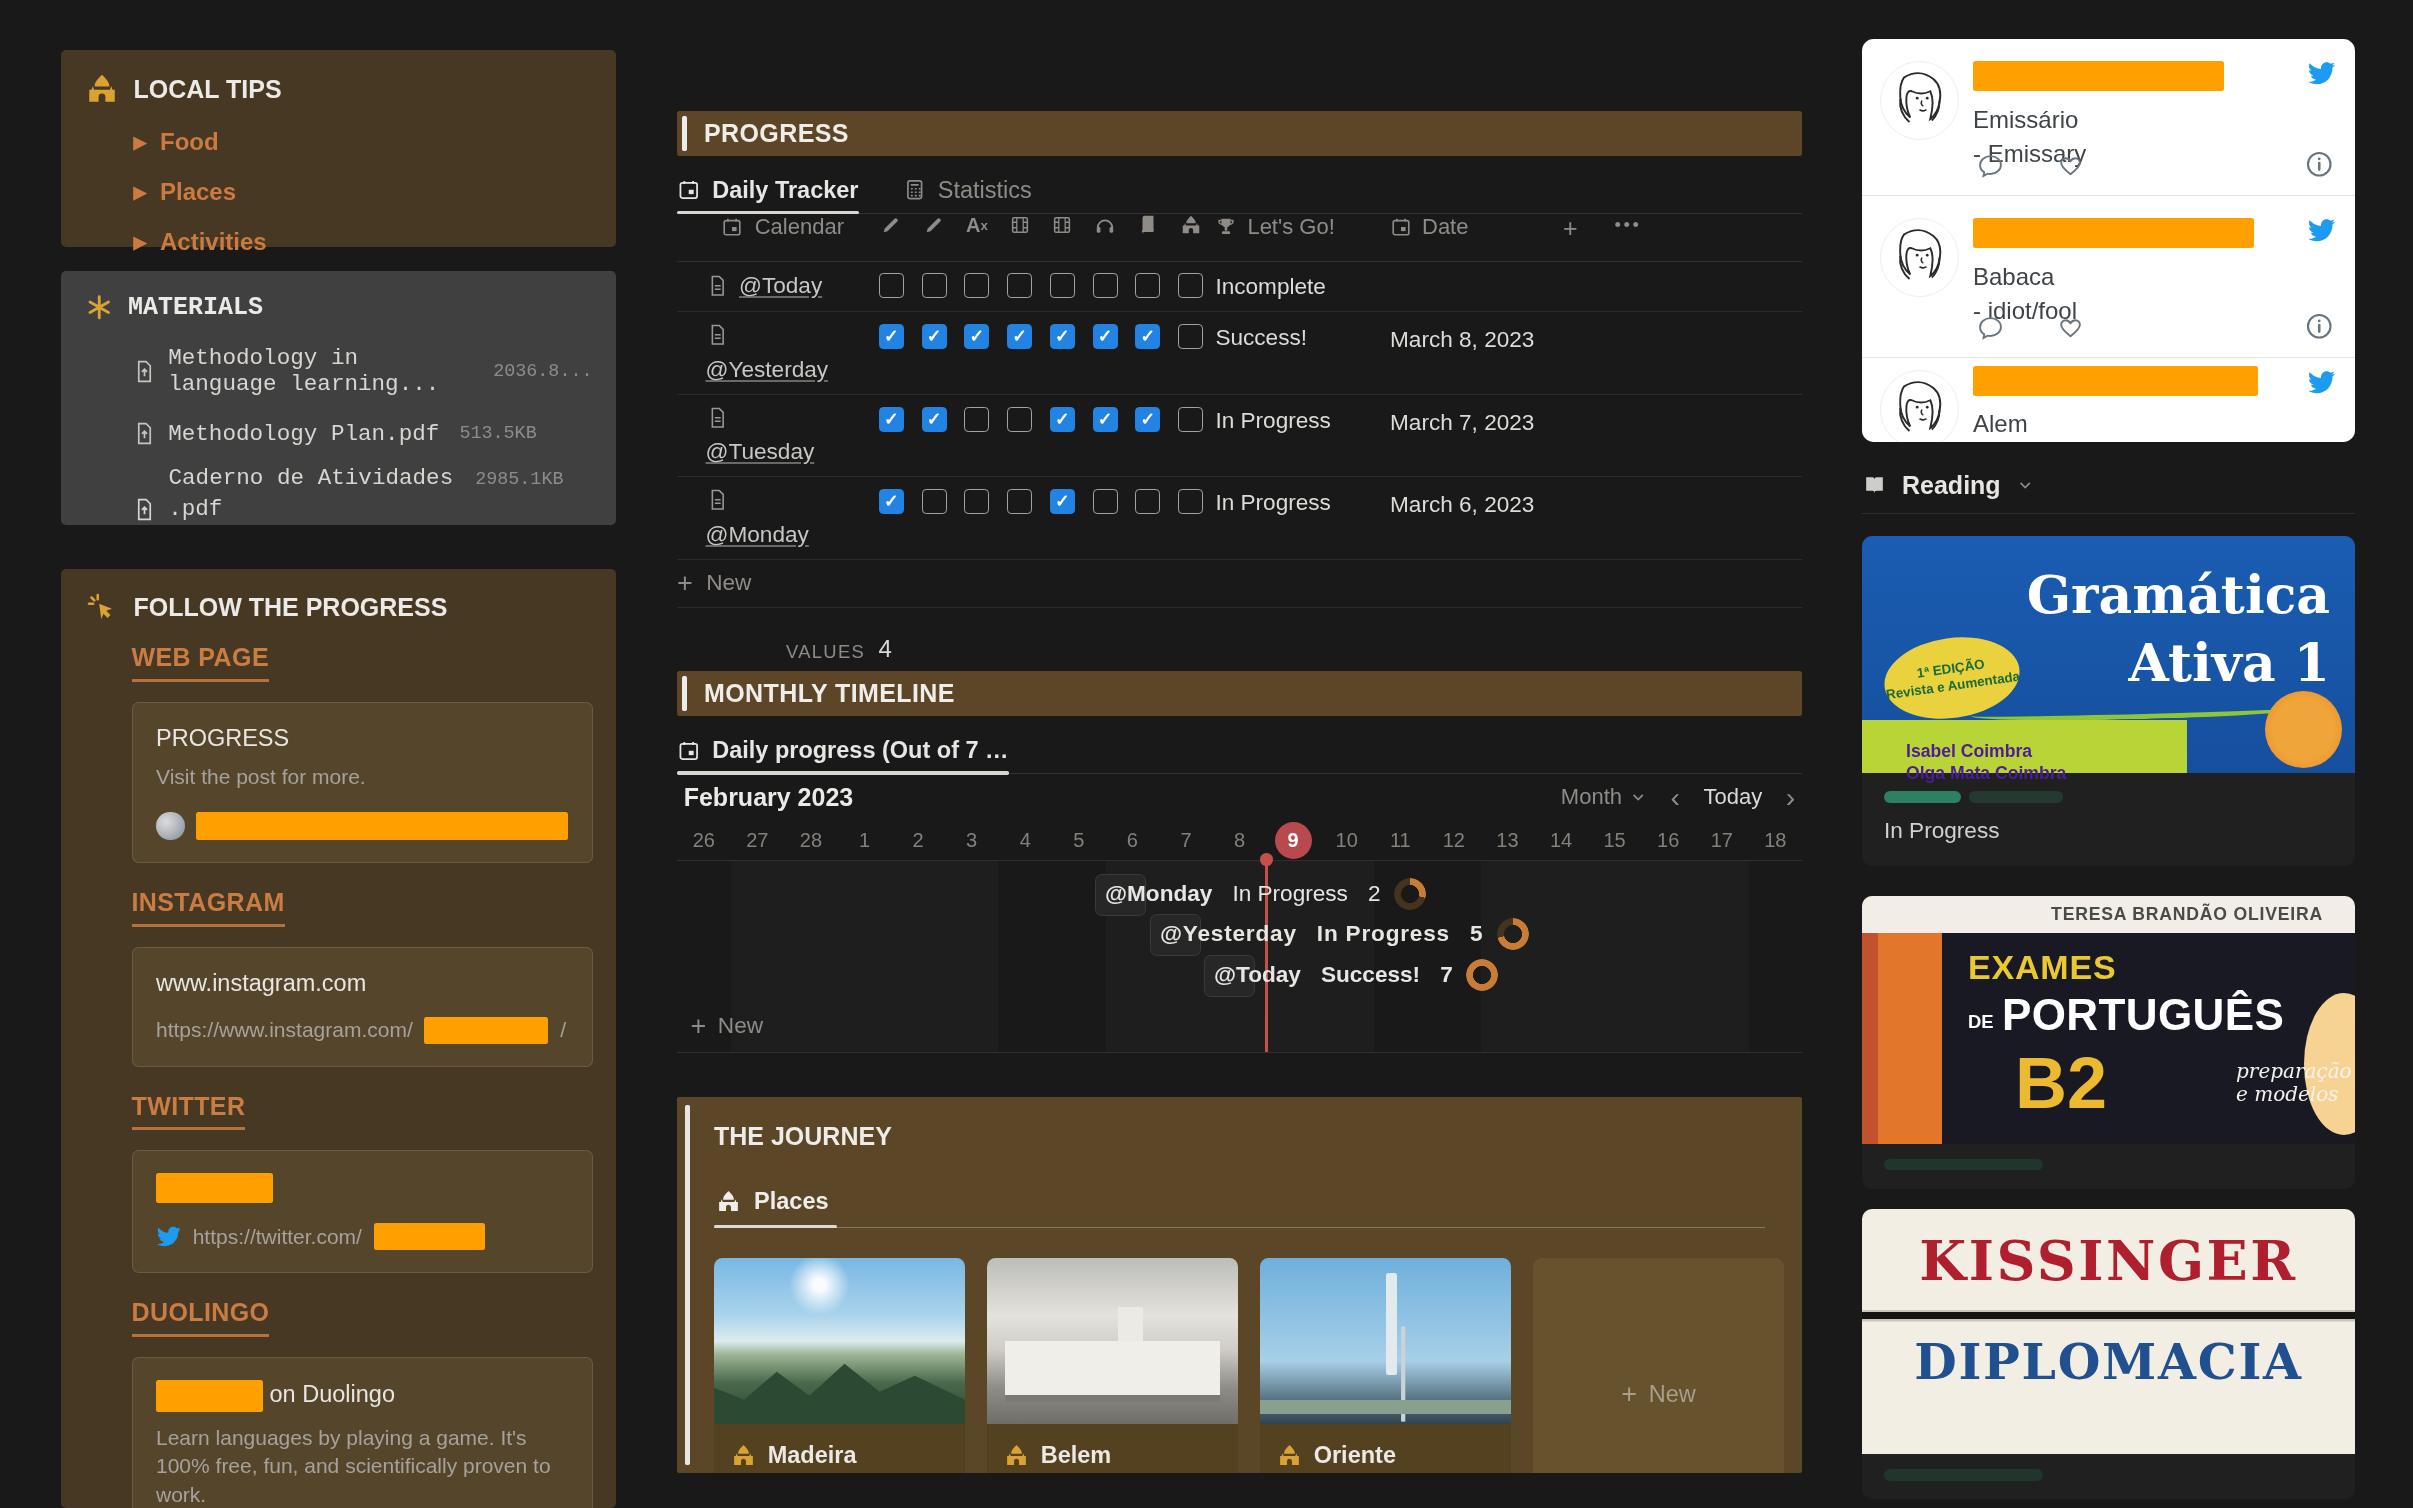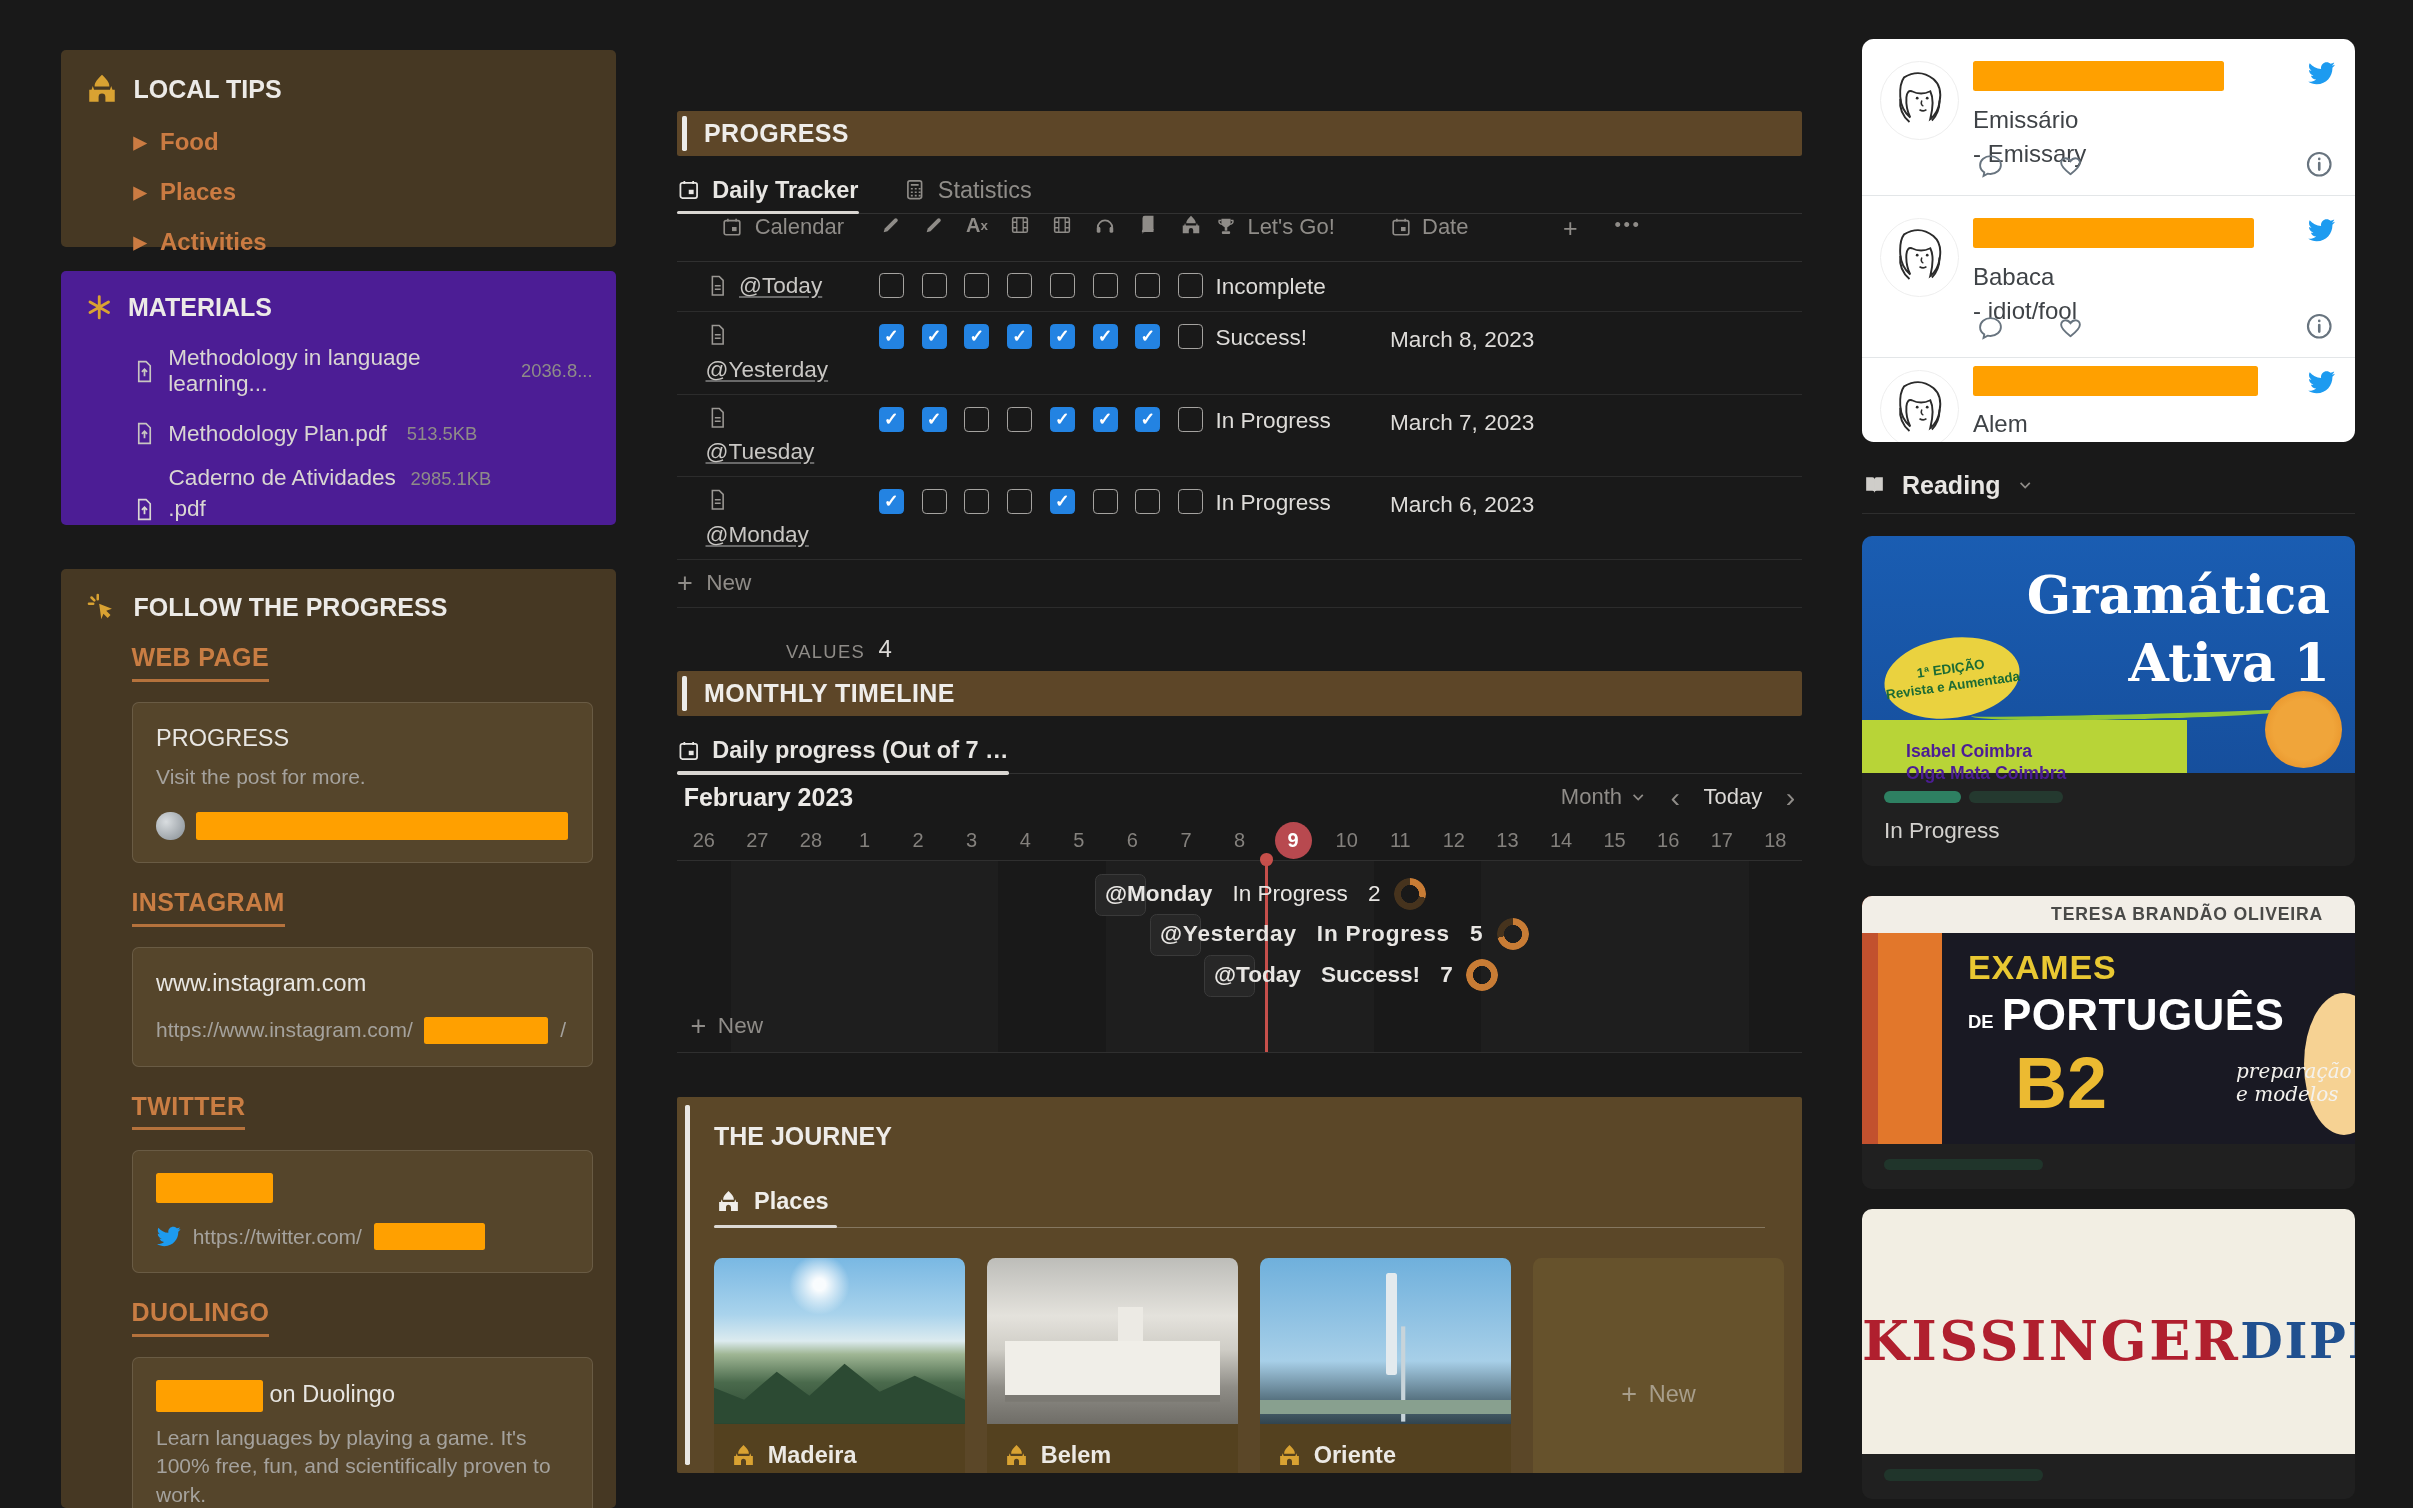--- a/index.html
+++ b/index.html
@@ -10,21 +10,21 @@
   .i30{width:25px;height:25px}.i34{width:28.5px;height:28.5px}.i40{width:34px;height:34px}
 
   
   .sidebar{position:absolute;left:61px;top:0;width:555px;}
   .box{border-radius:5px;box-sizing:border-box;padding:22px 23.5px;}
   .box-head{display:flex;align-items:center;gap:15px;font-size:25px;font-weight:700;color:#eceae7}
   .box-head .hicon{color:#d9a232}
   .tips{margin-top:50px;height:197px;background:#463823;}
   .tip-item{display:flex;align-items:center;gap:13.4px;margin:22px 0 0 49px;font-size:24px;font-weight:600;color:#cb7b42}
   .tri{font-size:17px;color:#cb7b42}
-  .materials{margin-top:23.5px;height:254px;background:#4c1d95;}
+  .materials{margin-top:23.5px;height:254px;background:#404040;font-family:Liberation Mono, monospace;}
   .file-row{display:flex;align-items:center;gap:11.7px;margin:23.5px 0 0 47px;font-size:22.6px;color:#d9d6d2}
   .file-row .ficon{color:#c8c5c1;flex:0 0 auto}
   .fsize{font-size:18.4px;color:#8f8c88;margin-left:8.4px;white-space:nowrap}
   .file-wrap{margin:18.4px 0 0 47px;font-size:22.6px;color:#d9d6d2}
   .file-wrap .l1{padding-left:37px}
   .file-wrap .l2{display:flex;align-items:flex-end;gap:11.7px;margin-top:5px}
   .follow{margin-top:44px;height:939px;background:#463823;overflow:hidden;}
   .fhead{margin:25px 0 0 47px;font-size:25px;font-weight:700;color:#c97d43;border-bottom:3.4px solid #b5723c;
          width:fit-content;padding-bottom:6.7px;letter-spacing:0.4px}
   .fhead.first{margin-top:18.4px}
@@ -189,21 +189,21 @@
   .e-main{position:absolute;left:106px;top:52px;right:20px;z-index:1}
   .e1{color:#e9c832;font-weight:700;font-size:34px;letter-spacing:0.8px}
   .e-row{display:flex;align-items:flex-end;gap:8.4px;margin-top:3.4px}
   .e2{color:#fff;font-weight:700;font-size:18.4px;padding-bottom:6.7px}
   .e3{color:#fff;font-weight:700;font-size:44px;letter-spacing:0.4px}
   .e4{color:#ecba31;font-weight:700;font-size:72px;line-height:1;margin-top:6.7px;margin-left:47px}
   .e-prep{position:absolute;right:3.4px;top:164px;color:#f4f2ee;font-family:"DejaVu Serif",serif;font-style:italic;
     font-size:20px;line-height:1.15;z-index:2}
   .e-blob{position:absolute;right:-28.5px;top:97px;width:80px;height:142px;background:#f6d293;border-radius:50%}
   
-  .kcover{height:245px;background:#f2eee3;display:flex;flex-direction:row;align-items:center;padding-top:20px;
+  .kcover{height:245px;background:#f2eee3;display:flex;flex-direction:column;align-items:center;padding-top:20px;
           box-sizing:border-box}
   .k1{font-family:"DejaVu Serif",serif;color:#b01f2e;font-size:54px;font-weight:700;letter-spacing:2.5px}
   .k-div{width:100%;height:7.5px;background:#141414;border-top:2.5px solid #cac6bb;box-shadow:0 2.5px 0 #cac6bb;
          margin:17px 0 13.4px}
   .k2{font-family:"DejaVu Serif",serif;color:#20508f;font-size:49px;font-weight:700;letter-spacing:1.7px}
 </style>
 </head>
 <body>
 
 <svg width="0" height="0" style="position:absolute">

